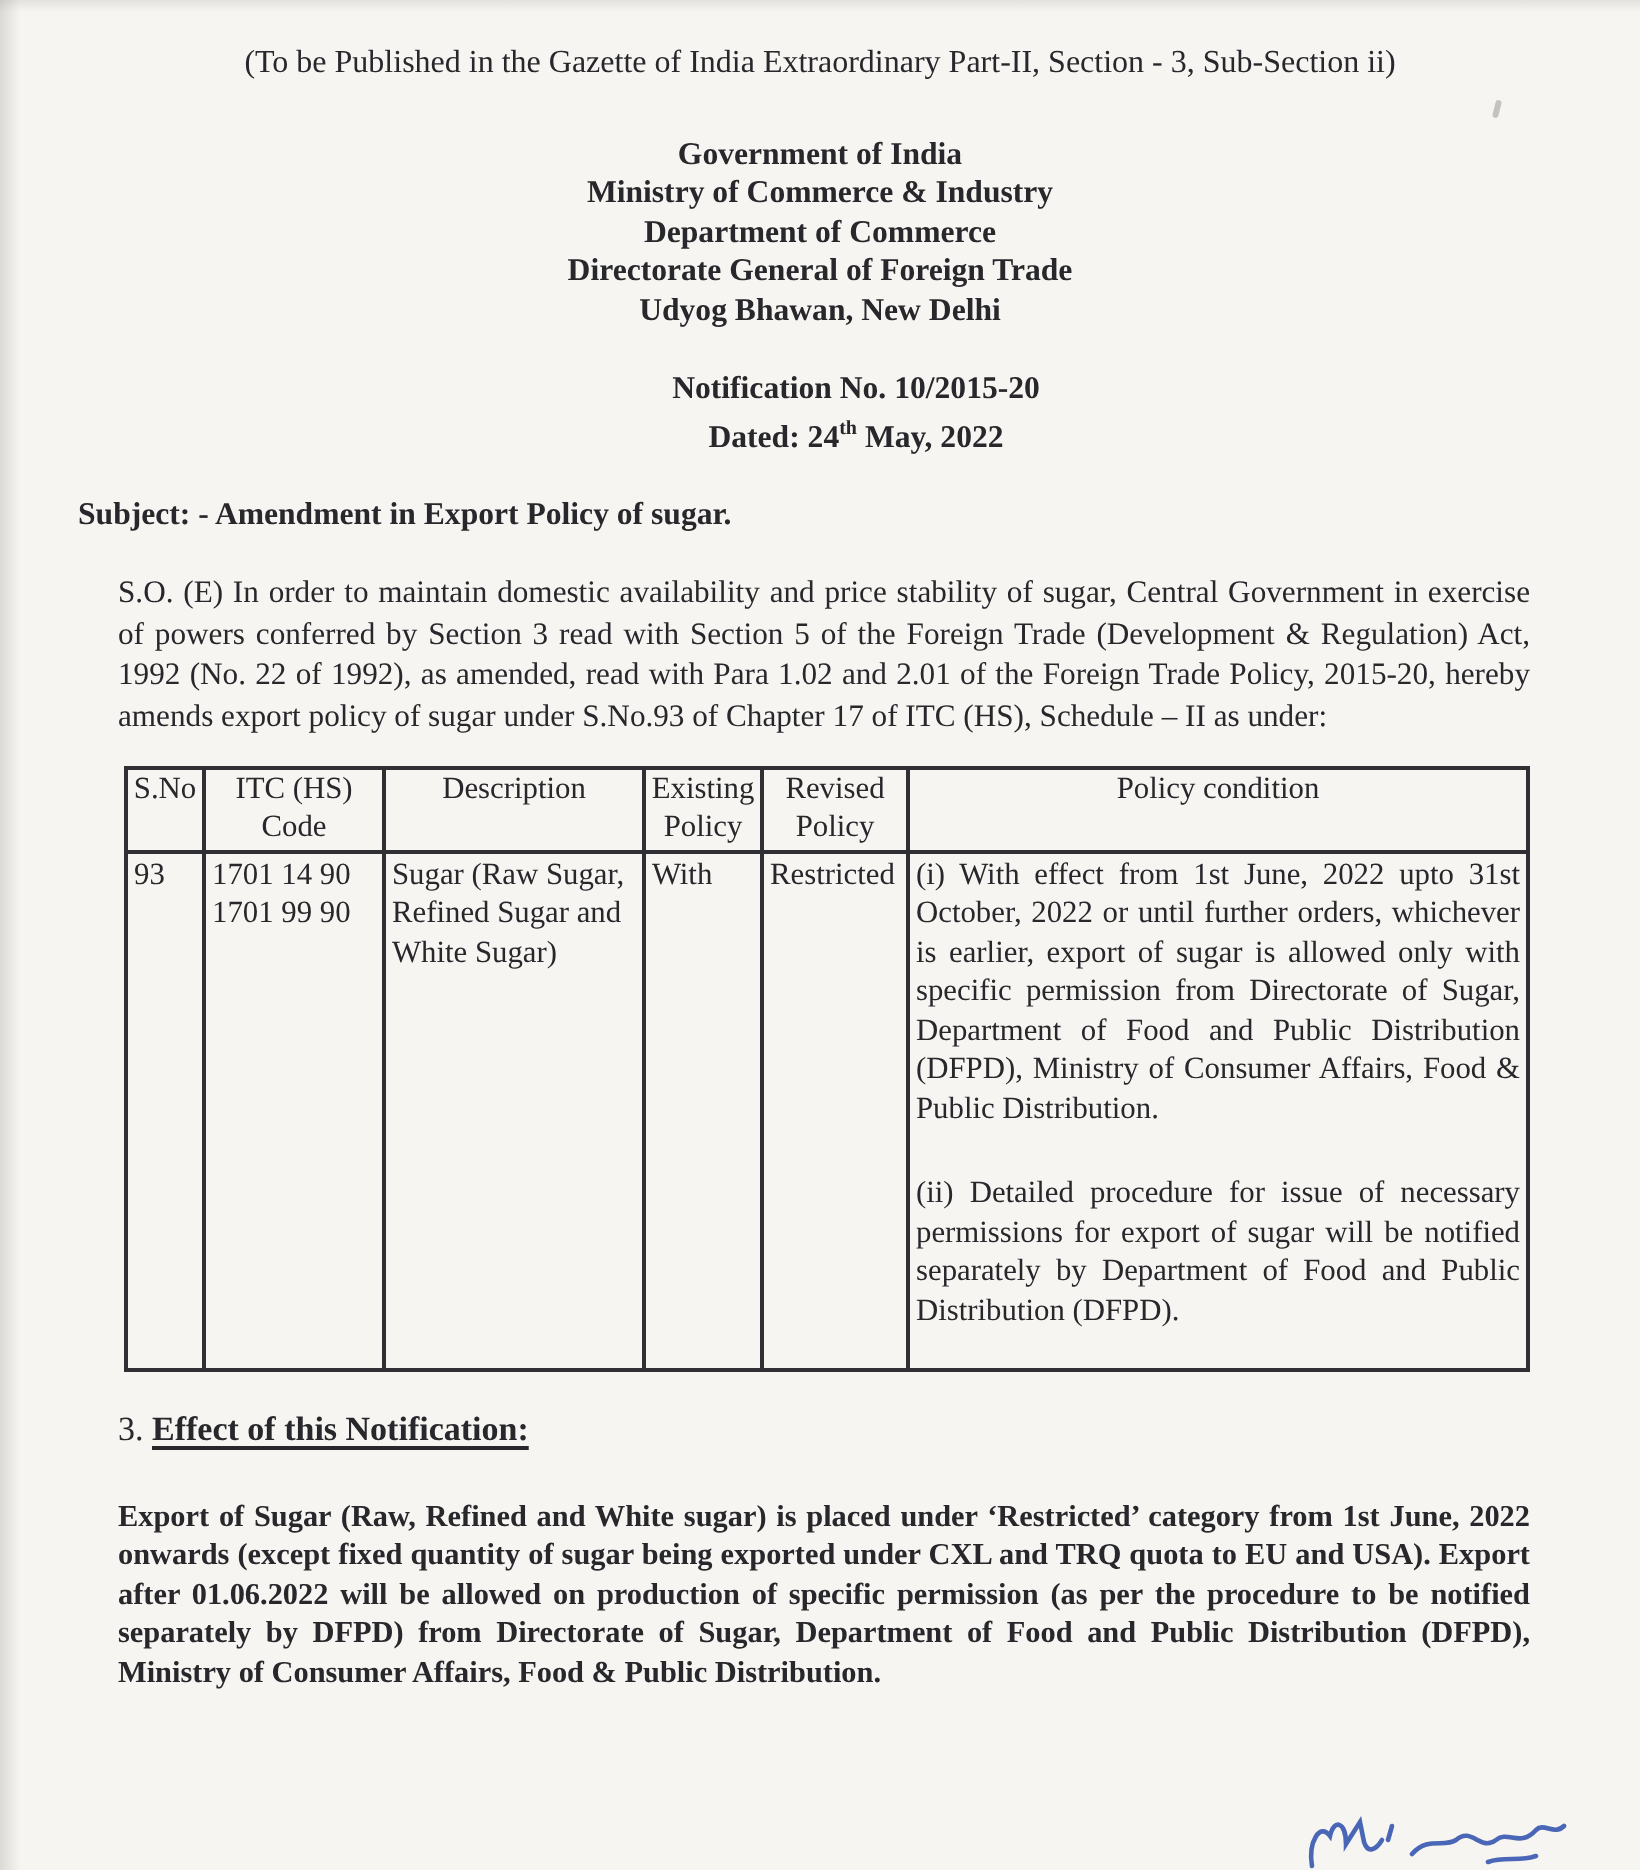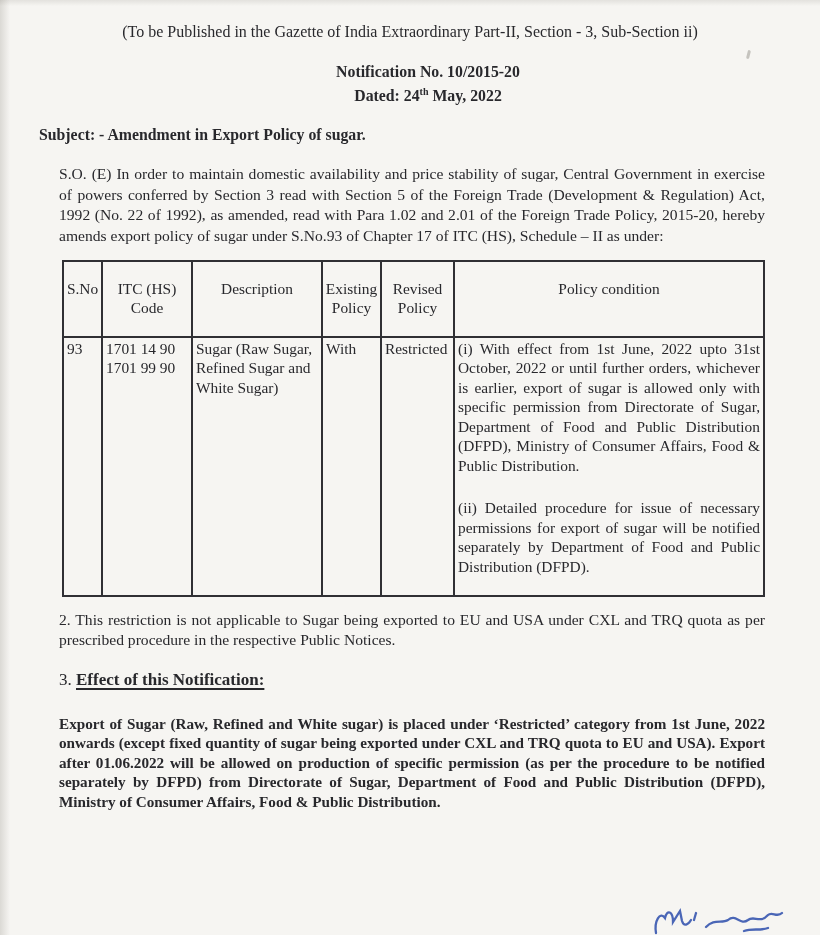--- a/index.html
+++ b/index.html
@@ -76,21 +76,21 @@
     border-collapse: collapse;
     table-layout: fixed;
     font-size: 15.4px;
   }
   .policy-table th, .policy-table td {
     border: 2px solid #303034;
     font-weight: normal;
     padding: 1px 3px;
     vertical-align: top;
   }
-  .policy-table thead th { text-align: center; height: 40px; line-height: 18.6px; padding: 18px 2px; }
+  .policy-table thead th { text-align: center; height: 40px; line-height: 18.6px; padding: 1px 2px; }
   .policy-table tbody td { height: 259px; line-height: 19.5px; }
   .td-center { }
   .td-desc { padding: 1px 2px 1px 4px; }
   .td-policy { text-align: justify; padding: 1px 5px; border-radius: 17px; }
   .cond-ii { margin-top: 23px; }
 
   .para-2 { margin-top: 13px; }
 
   .heading-3 {
     margin: 19px 0 0 59px;
@@ -121,20 +121,27 @@
 </style>
 </head>
 <body>
 
 <div class="page">
 
   <div class="speck"></div>
 
   <div class="publish-line">(To be Published in the Gazette of India Extraordinary Part-II, Section - 3, Sub-Section ii)</div>
 
+  <div class="org-block">
+    <div>Government of India</div>
+    <div>Ministry of Commerce &amp; Industry</div>
+    <div>Department of Commerce</div>
+    <div>Directorate General of Foreign Trade</div>
+    <div>Udyog Bhawan, New Delhi</div>
+  </div>
 
   <div class="notif-block">
     <div>Notification No. 10/2015-20</div>
     <div>
       <span>Dated: 24</span><sup>th</sup>
       <span>May, 2022</span>
     </div>
   </div>
 
   <div class="subject-line">Subject: - Amendment in Export Policy of sugar.</div>
@@ -171,21 +178,20 @@
         <td class="td-center">With</td>
         <td>Restricted</td>
         <td class="td-policy">
           <div>(i) With effect from 1st June, 2022 upto 31st October, 2022 or until further orders, whichever is earlier, export of sugar is allowed only with specific permission from Directorate of Sugar, Department of Food and Public Distribution (DFPD), Ministry of Consumer Affairs, Food &amp; Public Distribution.</div>
           <div class="cond-ii">(ii) Detailed procedure for issue of necessary permissions for export of sugar will be notified separately by Department of Food and Public Distribution (DFPD).</div>
         </td>
       </tr>
     </tbody>
   </table>
 
-  <p class="para para-2">2. This restriction is not applicable to Sugar being exported to EU and USA under CXL and TRQ quota as per prescribed procedure in the respective Public Notices.</p>
 
   <div class="heading-3">
     <span>3.</span>
     <span class="h3-title">Effect of this Notification:</span>
   </div>
 
   <p class="para para-effect">Export of Sugar (Raw, Refined and White sugar) is placed under ‘Restricted’ category from 1st June, 2022 onwards (except fixed quantity of sugar being exported under CXL and TRQ quota to EU and USA). Export after 01.06.2022 will be allowed on production of specific permission (as per the procedure to be notified separately by DFPD) from Directorate of Sugar, Department of Food and Public Distribution (DFPD), Ministry of Consumer Affairs, Food &amp; Public Distribution.</p>
 
   <div class="signature">
     <svg viewBox="0 0 150 36" xmlns="http://www.w3.org/2000/svg">

